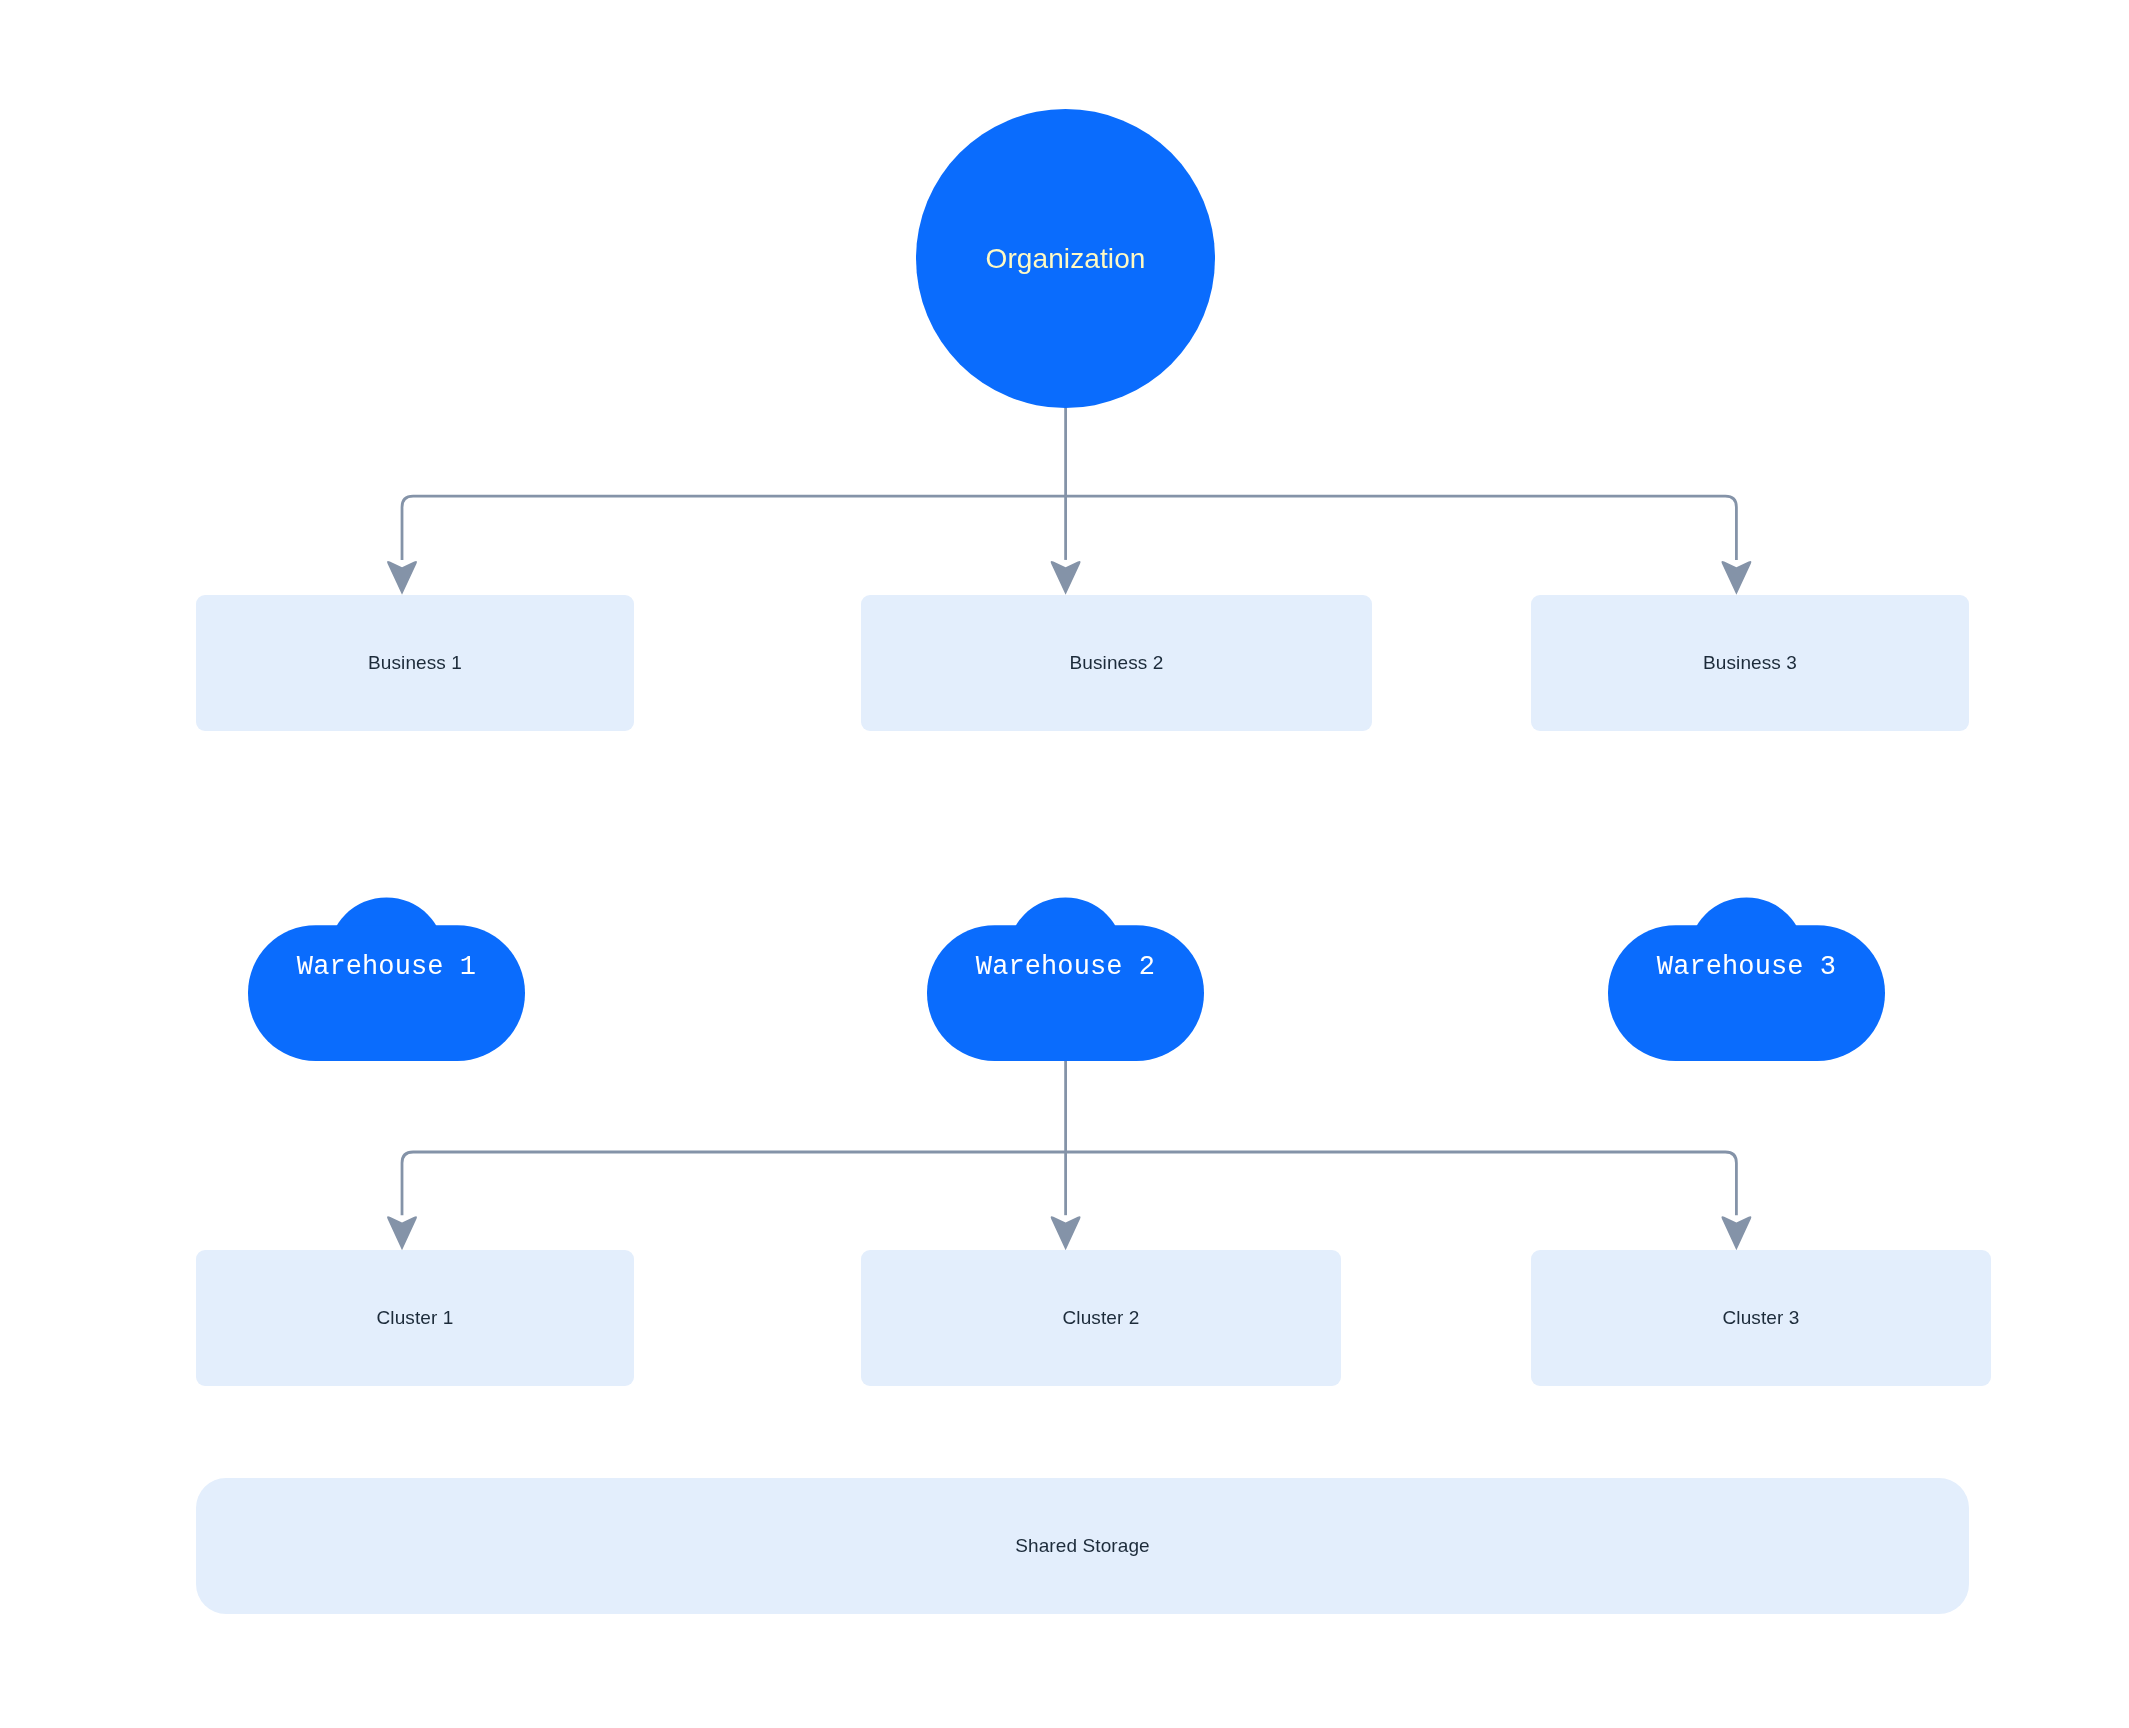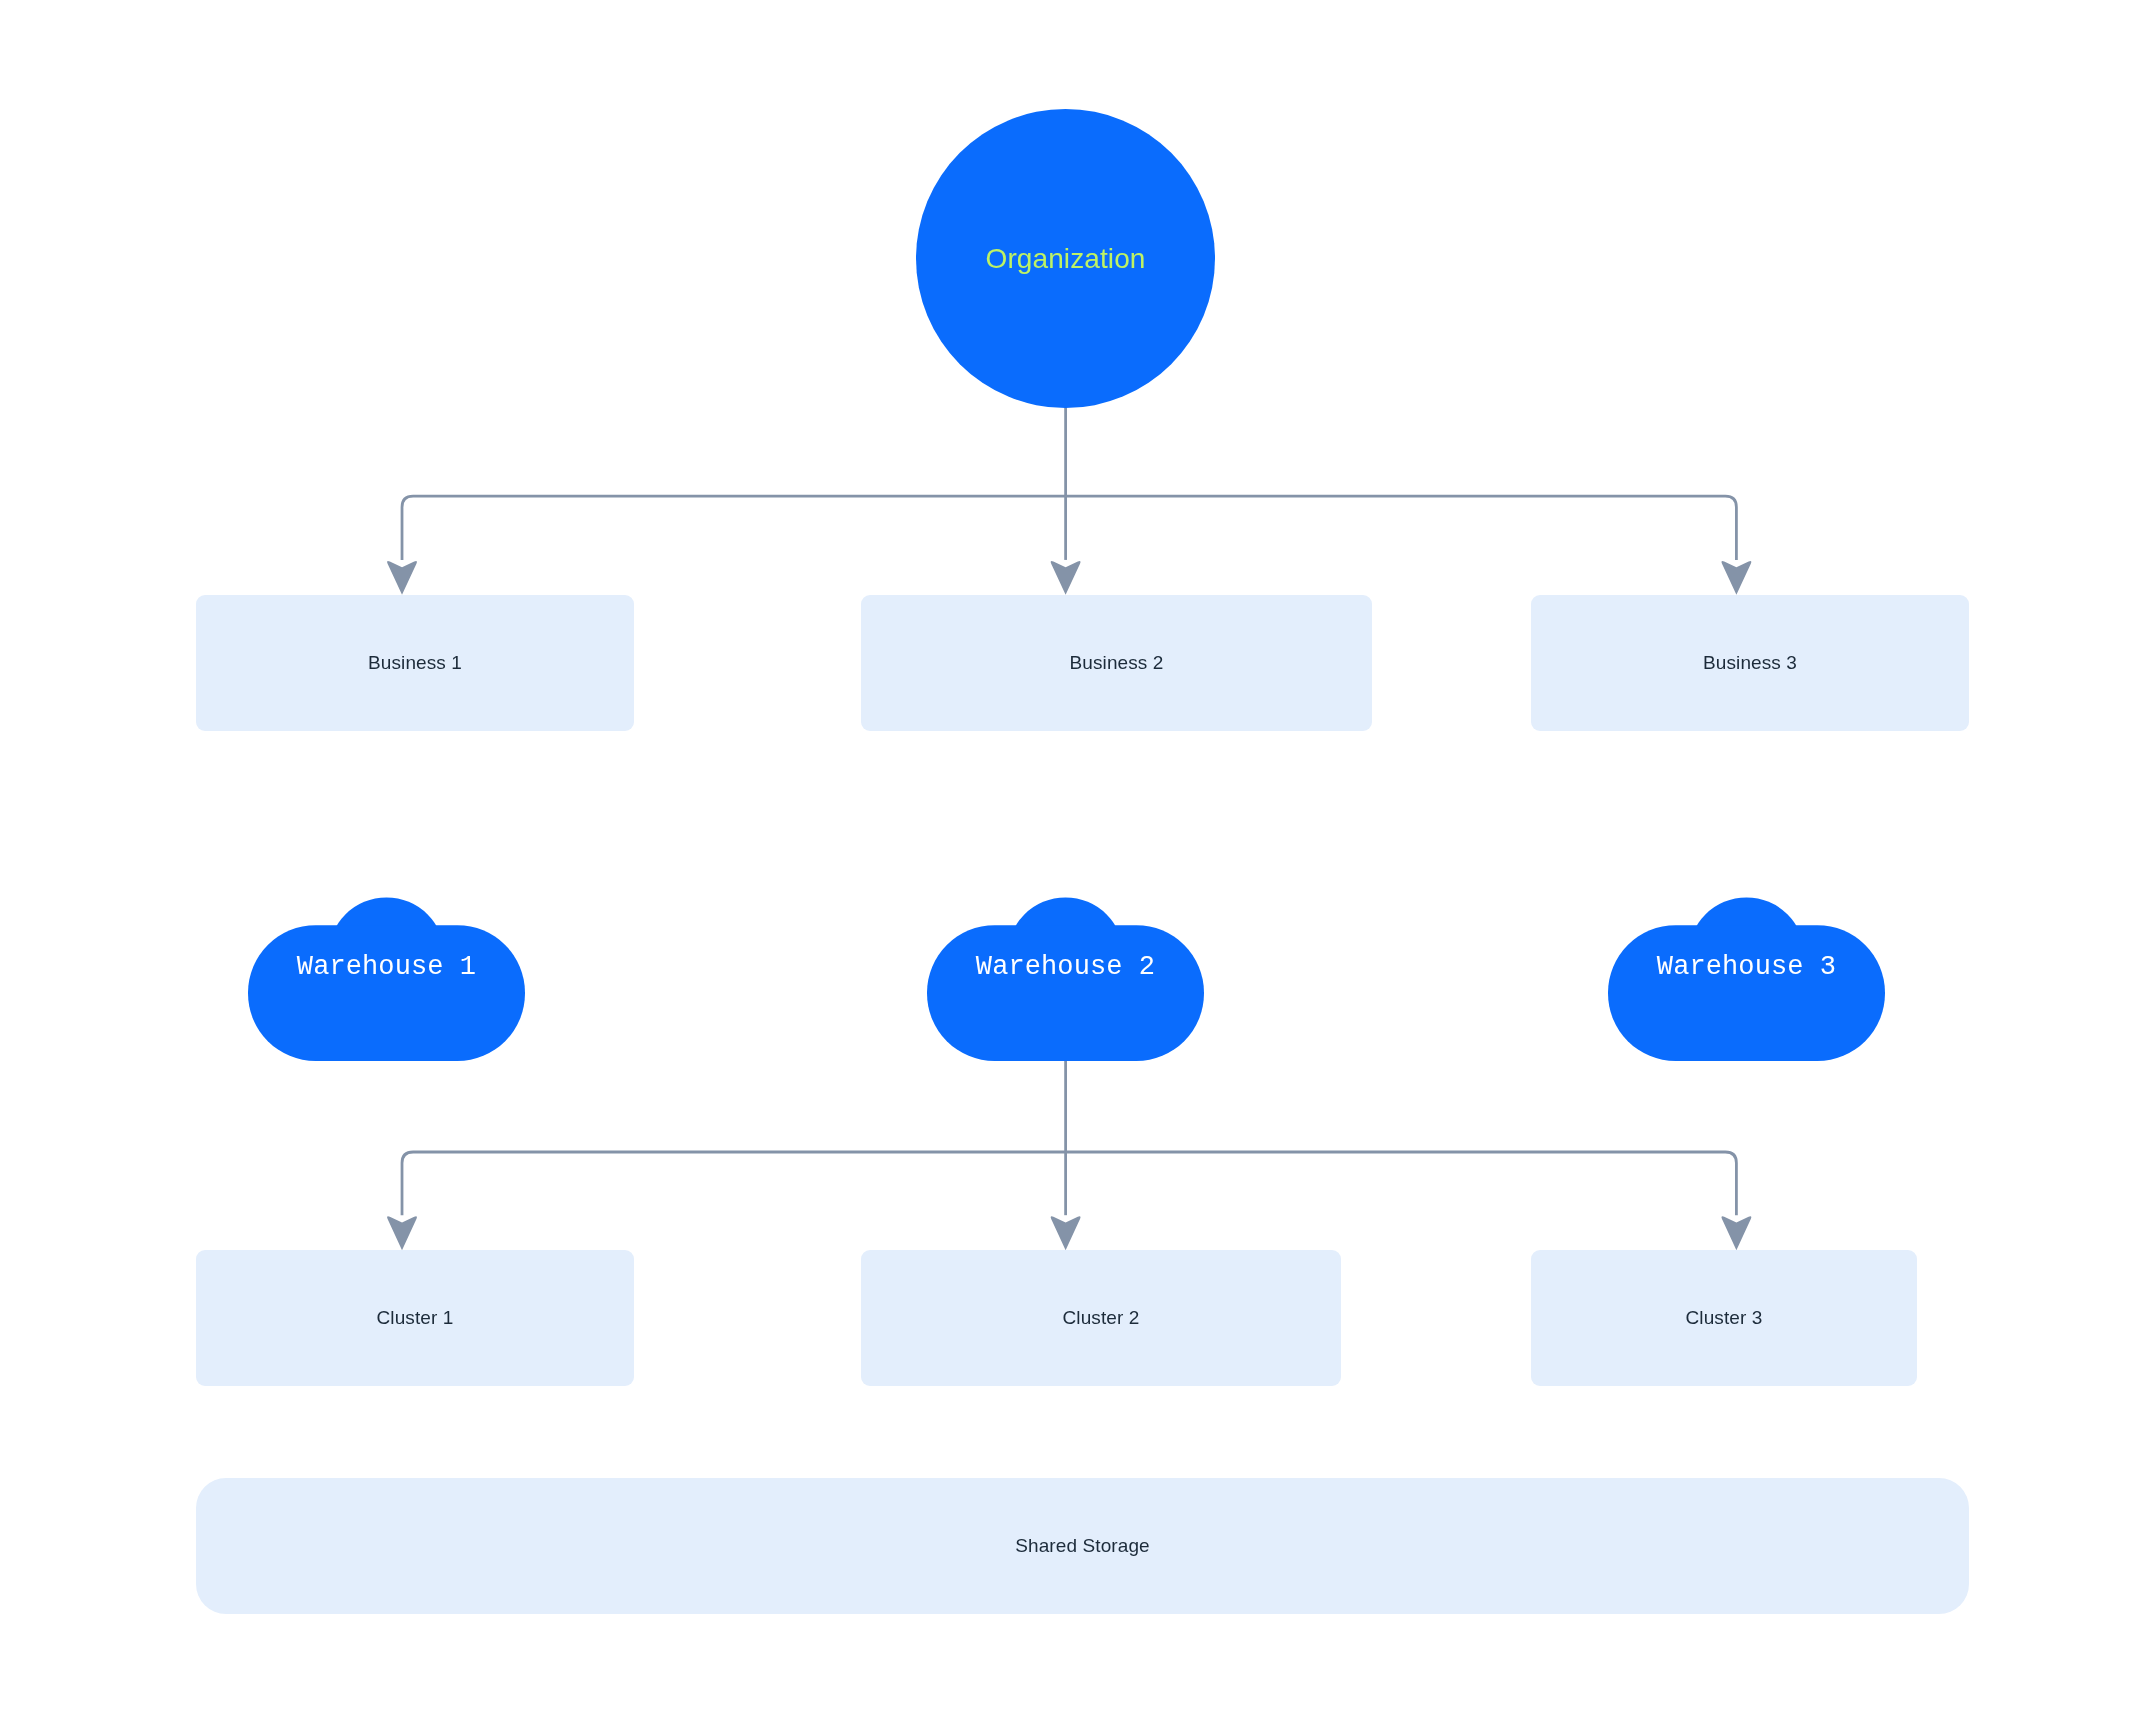--- a/index.html
+++ b/index.html
@@ -35,21 +35,21 @@
     justify-content: center;
     box-sizing: border-box;
     text-align: center;
     line-height: 1.2;
   }
 
   
   .node-circle {
     border-radius: 50%;
     background: var(--brand, #0A6CFD);
-    color: #bef264;
+    color: #fef9c3;
     font-size: 28px;
     letter-spacing: 0.1px;
   }
 
   
   .node-box {
     background: var(--boxfill, #E3EEFC);
     color: var(--boxtext, #1C2B3A);
     border-radius: 9px;
     font-size: 19px;
@@ -159,21 +159,21 @@
   </div>
 
   <div class="node node-box" style="left:183px; top:1250px; width:438px; height:136px;">
     <span>Cluster 1</span>
   </div>
 
   <div class="node node-box" style="left:848px; top:1250px; width:480px; height:136px;">
     <span>Cluster 2</span>
   </div>
 
-  <div class="node node-box" style="left:1518px; top:1250px; width:386px; height:136px;">
+  <div class="node node-box" style="left:1518px; top:1250px; width:460px; height:136px;">
     <span>Cluster 3</span>
   </div>
 
   <div class="node node-box" style="left:183px; top:1478px; width:1773px; height:136px;border-radius:30px;">
     <span>Shared Storage</span>
   </div>
 
 </div>
 
 

